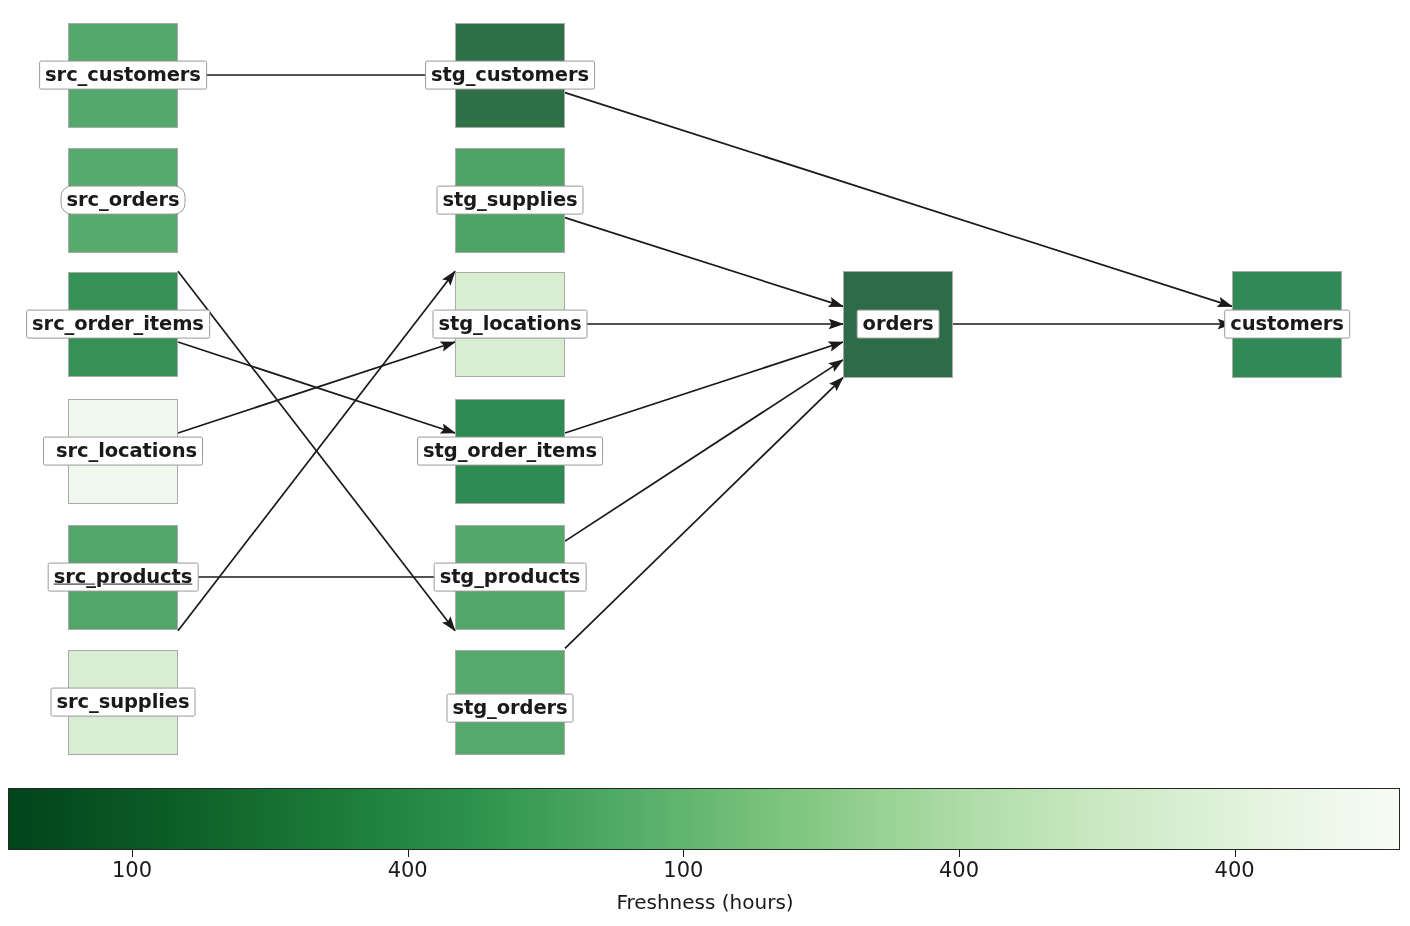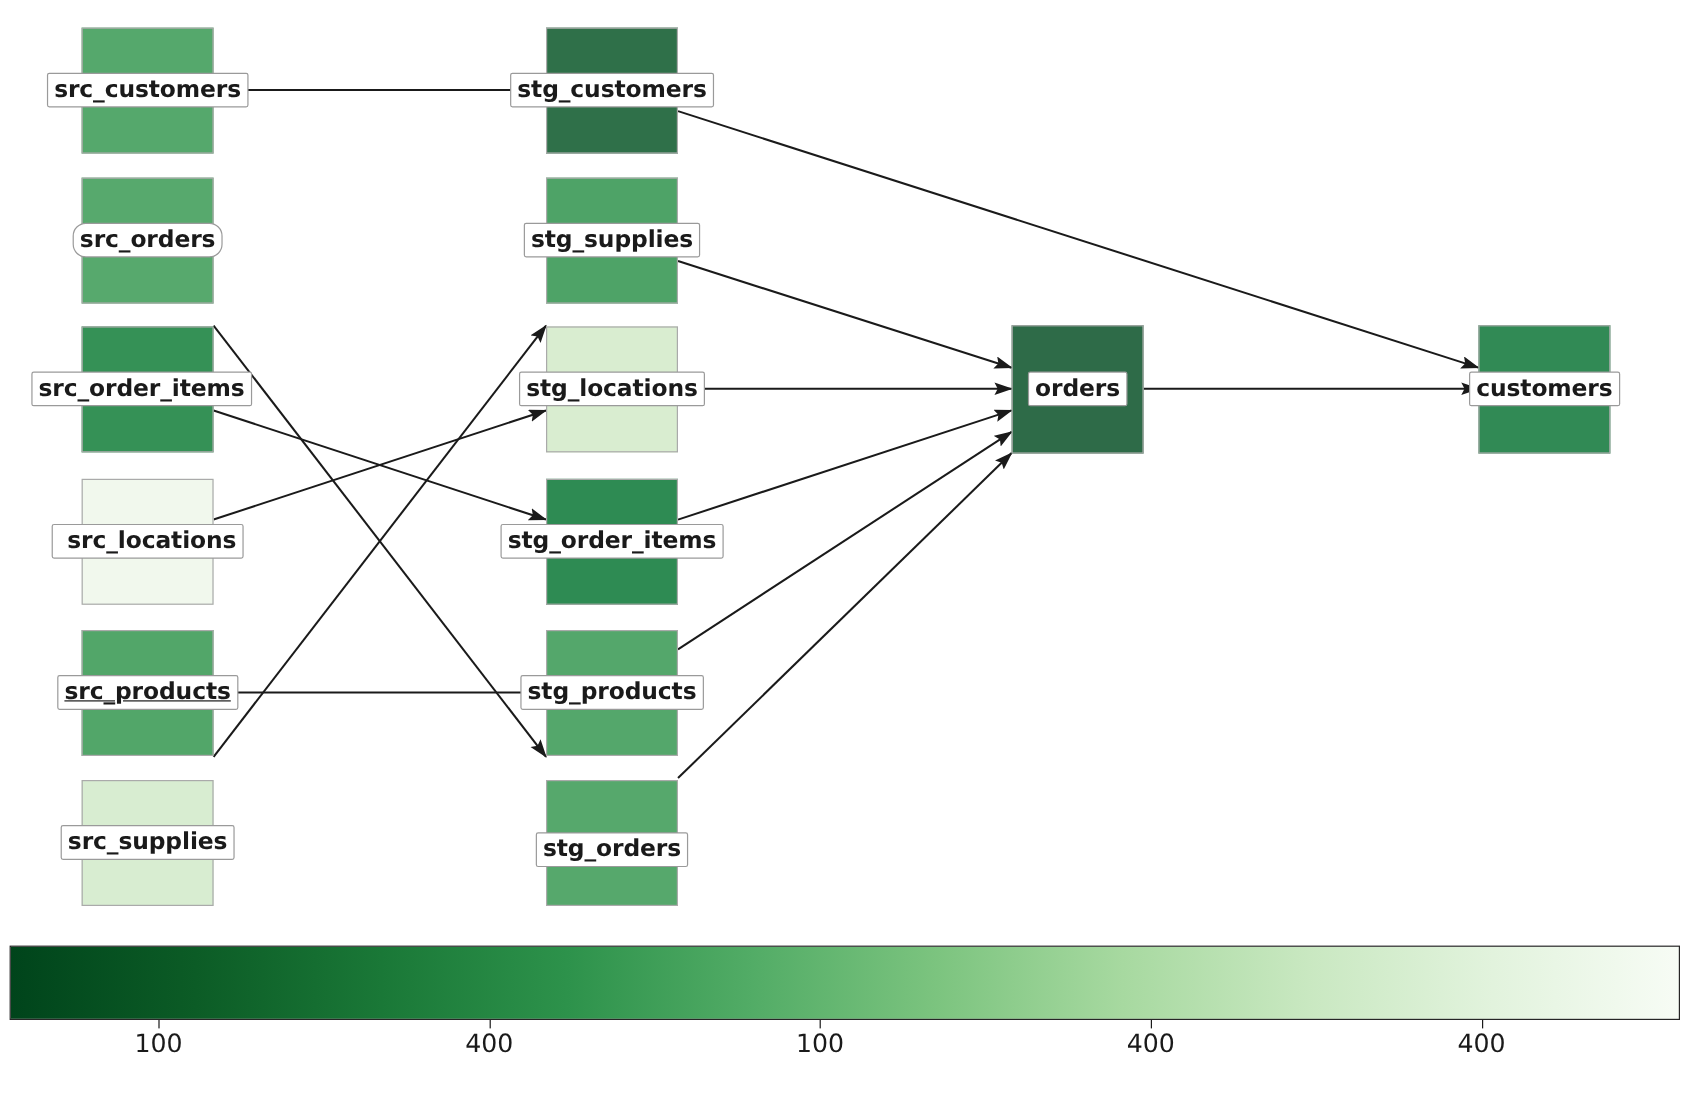--- a/index.html
+++ b/index.html
@@ -162,15 +162,16 @@
         <div class="cb-ticklabel" style="left: 132.04px;">100</div>
         <div class="cb-tick" style="left: 407.683px;"></div>
         <div class="cb-ticklabel" style="left: 407.683px;">400</div>
         <div class="cb-tick" style="left: 683.327px;"></div>
         <div class="cb-ticklabel" style="left: 683.327px;">100</div>
         <div class="cb-tick" style="left: 958.97px;"></div>
         <div class="cb-ticklabel" style="left: 958.97px;">400</div>
         <div class="cb-tick" style="left: 1234.61px;"></div>
         <div class="cb-ticklabel" style="left: 1234.61px;">400</div>
       </div>
+    <div id="cb-axis-label">Freshness (hours)</div>
   </div>
 
 </div>
 
 </body></html>

